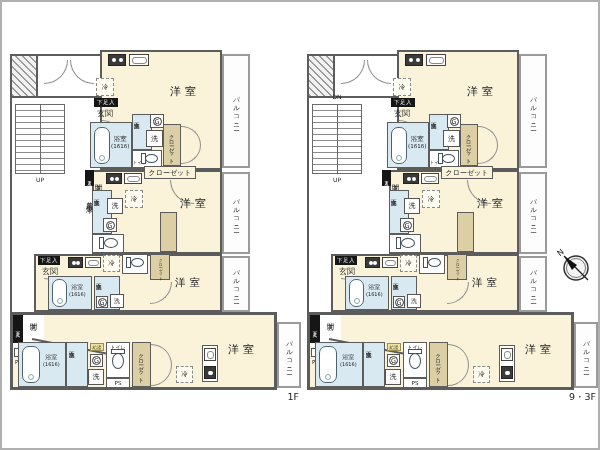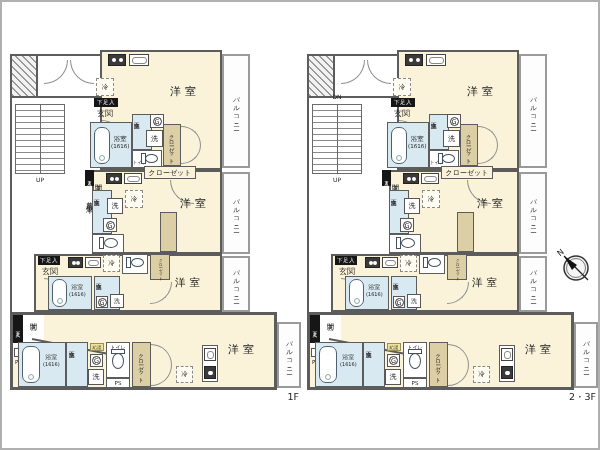--- a/index.html
+++ b/index.html
@@ -352,21 +352,21 @@
         <span>冷</span>
       </div>
   <div class="room white thin" style="left:192px;top:297px;width:16px;height:37px;"></div>
   <div class="sink" style="left:194px;top:300px;width:12px;height:13px;"></div>
   <div class="stove" style="left:194px;top:318px;width:12px;height:13px;"></div>
   <div class="t roomlbl" style="left:218px;top:296px;">洋室</div>
   <div class="balc" style="left:267px;top:274px;width:24px;height:66px;">
         <span>バルコニー</span>
       </div>
 
-  <div class="t floorlbl" style="left:225px;top:344px;width:64px;">2・3F</div>
+  <div class="t floorlbl" style="left:225px;top:344px;width:64px;">9・3F</div>
   <div class="abs" style="left:248px;top:198px;width:40px;height:40px;">
     <svg width="40" height="40" viewBox="0 0 40 40">
       <circle cx="21" cy="22" r="12" fill="#f4f4f4" stroke="#333" stroke-width="1.5"></circle>
       <circle cx="21" cy="22" r="9.5" fill="none" stroke="#555" stroke-width="0.8"></circle>
       <line x1="9" y1="10" x2="33" y2="34" stroke="#222" stroke-width="1.2"></line>
       <polygon points="9,10 22,19 17,24" fill="#111"></polygon>
       <text x="3" y="9" font-size="8" fill="#111" transform="rotate(-40 6 7)">N</text>
     </svg>
   </div>
 </div>

